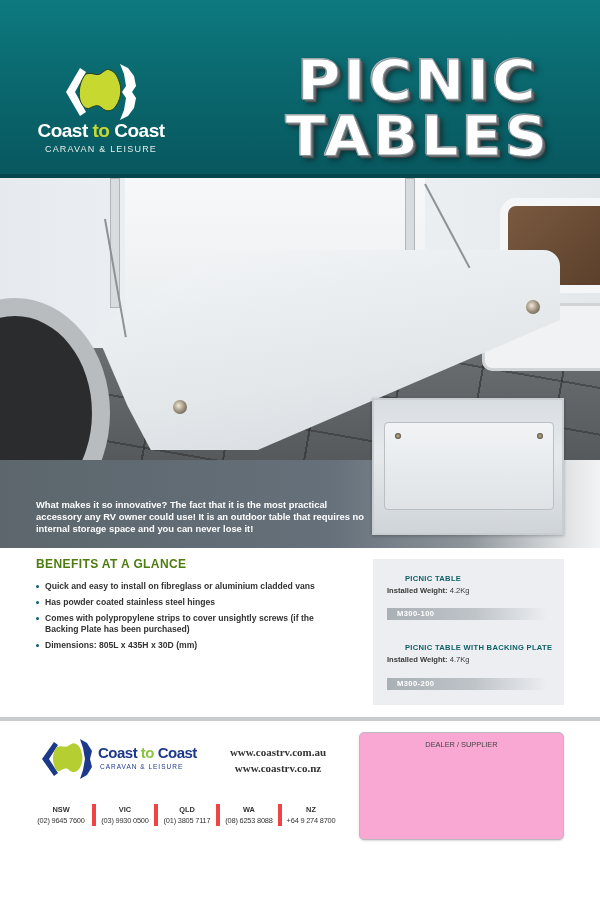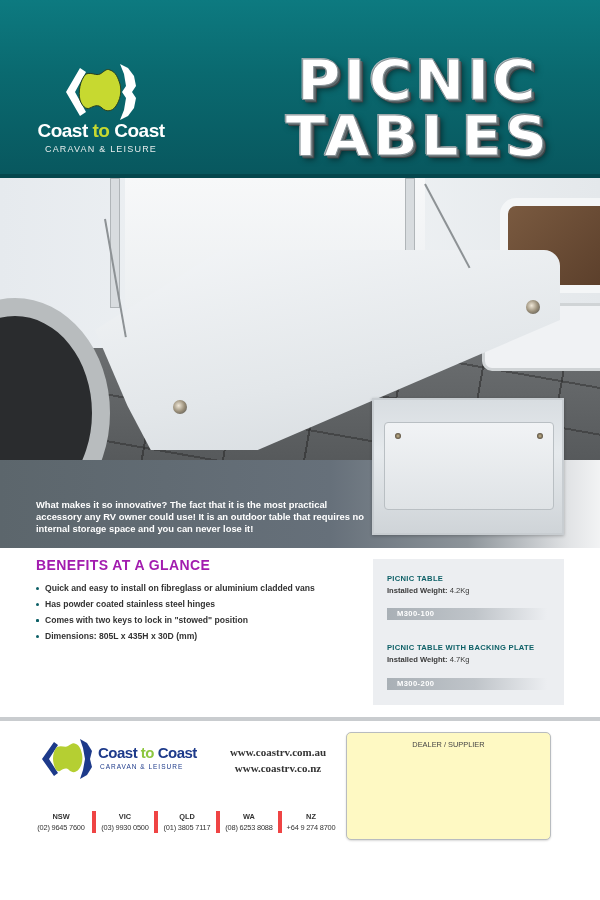--- a/index.html
+++ b/index.html
@@ -118,40 +118,40 @@
     background: linear-gradient(180deg, #f1f3f5 0%, #dfe3e6 100%);
   }
   .inset .screw {
     position: absolute; top: 10px; width: 6px; height: 6px; border-radius: 50%;
     background: radial-gradient(circle, #c8b890 0%, #5a5040 70%);
   }
 
   
   .benefits { position: absolute; left: 36px; top: 557px; width: 330px; }
   .benefits-title {
-    font-family: "Liberation Sans", sans-serif; font-weight: bold; font-size: 14px;
-    color: #a21caf; letter-spacing: 0.4px; margin-bottom: 10px;
+    font-family: "Liberation Sans", sans-serif; font-weight: bold; font-size: 12px;
+    color: #4d7c0f; letter-spacing: 0.4px; margin-bottom: 10px;
   }
   .benefit-item {
     position: relative; padding-left: 9px; margin-bottom: 5px;
     font-family: "Liberation Sans", sans-serif; font-size: 8.6px; line-height: 11px;
     color: #333333; font-weight: bold;
   }
   .benefit-item .bullet {
     position: absolute; left: 0; top: 4px; width: 3px; height: 3px; border-radius: 50%;
     background: #0c5f66;
   }
 
   
   .spec {
     position: absolute; left: 373px; top: 559px; width: 191px; height: 146px;
     background: #eceef1;
   }
   .spec-title {
-    position: absolute; left: 14px;
+    position: absolute; left: 32px;
     font-family: "Liberation Sans", sans-serif; font-weight: bold; font-size: 7.6px;
     color: #0c5f66; letter-spacing: 0.3px; white-space: nowrap;
   }
   .spec-weight {
     position: absolute; left: 14px;
     font-family: "Liberation Sans", sans-serif; font-size: 7.6px; color: #3a3a3a;
     white-space: nowrap;
   }
   .spec-weight .lbl { font-weight: bold; }
   .spec-code {
@@ -178,32 +178,32 @@
   .footer-logo .sub {
     position: absolute; left: 60px; top: 25px;
     font-family: "Liberation Sans", sans-serif; font-size: 6.5px; letter-spacing: 1px;
     color: #1d3a8a; white-space: nowrap;
   }
   .urls {
     position: absolute; left: 218px; top: 744px; width: 120px; text-align: center;
     font-family: Liberation Serif, serif; font-weight: bold; font-size: 11px;
     line-height: 16px; color: #333333;
   }
-  .contacts { position: absolute; left: 30px; top: 804px; display: flex; margin-top: 7px; }
+  .contacts { position: absolute; left: 30px; top: 804px; display: flex; }
   .contact {
     width: 62px; text-align: center; border-left: 4px solid #ef4444;
     font-family: "Liberation Sans", sans-serif; line-height: 11px;
   }
   .contact:first-child { border-left: none; }
   .contact .st { font-weight: bold; font-size: 7.4px; color: #333; }
   .contact .ph { font-size: 7.4px; color: #333; white-space: nowrap; letter-spacing: -0.2px; }
 
   .dealer {
-    position: absolute; left: 346px; top: 732px; width: 205px; height: 108px;
-    border: 1.5px solid #b8bcc0; border-radius: 5px; background: #fef9c3;
+    position: absolute; left: 359px; top: 732px; width: 205px; height: 108px;
+    border: 1.5px solid #b8bcc0; border-radius: 5px; background: #f9a8d4;
     box-shadow: 0 1px 2px rgba(0,0,0,0.15);
   }
   .dealer-label {
     position: absolute; left: 0; top: 7px; width: 100%; text-align: center;
     font-family: "Liberation Sans", sans-serif; font-size: 7.4px; color: #444;
   }
 </style>
 </head>
 <body>
 
@@ -247,22 +247,21 @@
   <div class="plate">
     <div class="screw" style="left:10px;"></div>
     <div class="screw" style="right:10px;"></div>
   </div>
 </div>
 
 <div class="benefits">
   <div class="benefits-title">BENEFITS AT A GLANCE</div>
   <div class="benefit-item"><span class="bullet"></span><span>Quick and easy to install on fibreglass or aluminium cladded vans</span></div>
   <div class="benefit-item"><span class="bullet"></span><span>Has powder coated stainless steel hinges</span></div>
-  <div class="benefit-item" style="width:300px;"><span class="bullet"></span></div>
-  <div class="benefit-item"><span class="bullet"></span><span>Comes with two keys to lock in "stowed" position</span></div>
+  <div class="benefit-item" style="width:300px;"><span class="bullet"></span><span>Comes with polypropylene strips to cover unsightly screws (if the Backing Plate has been purchased)</span></div>
   <div class="benefit-item"><span class="bullet"></span><span>Dimensions: 805L x 435H x 30D (mm)</span></div>
 </div>
 
 <div class="spec">
   <div class="spec-title" style="top:15px;">PICNIC TABLE</div>
   <div class="spec-weight" style="top:27px;"><span class="lbl">Installed Weight:</span> <span>4.2Kg</span></div>
   <div class="spec-code" style="top:49px;">M300-100</div>
 
   <div class="spec-title" style="top:84px;">PICNIC TABLE WITH BACKING PLATE</div>
   <div class="spec-weight" style="top:96px;"><span class="lbl">Installed Weight:</span> <span>4.7Kg</span></div>

